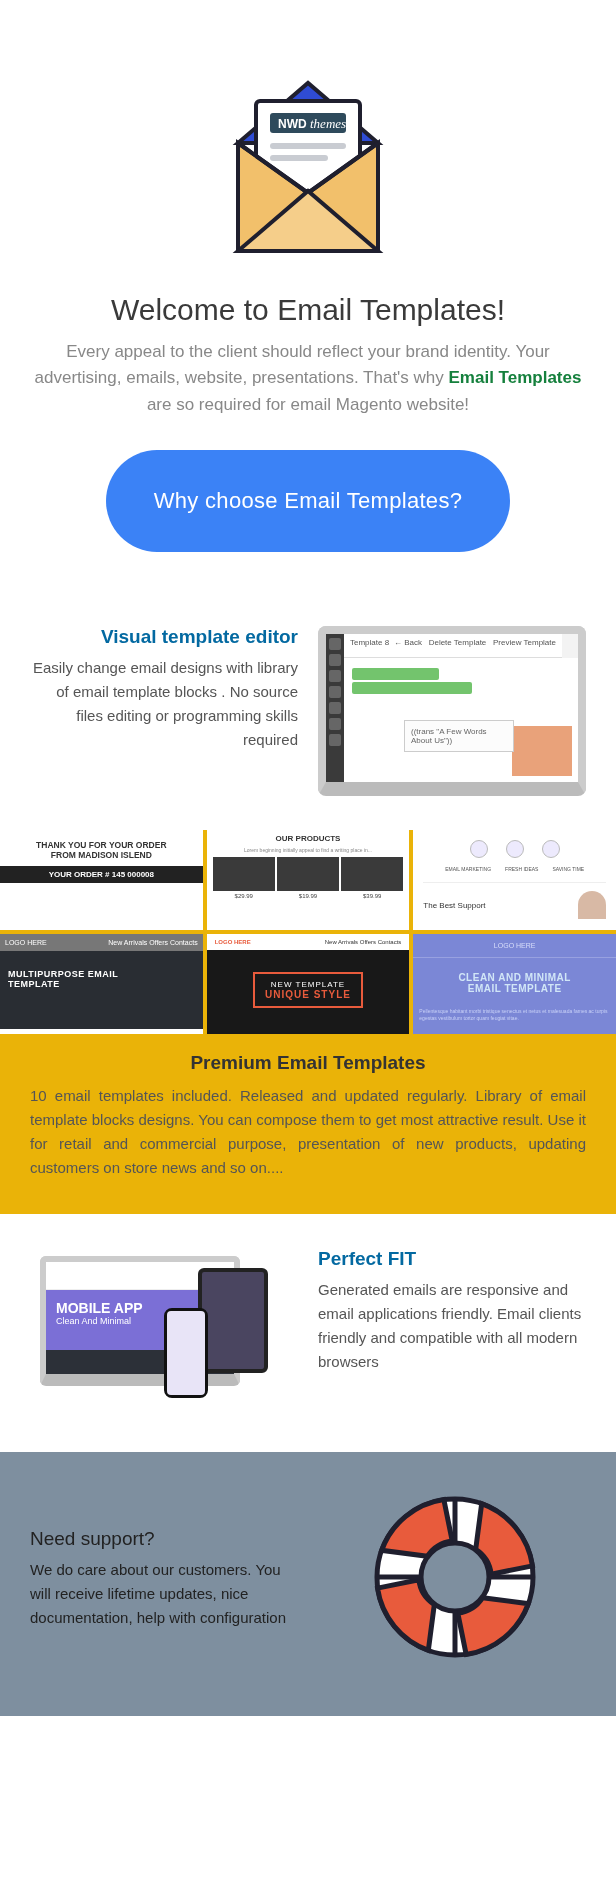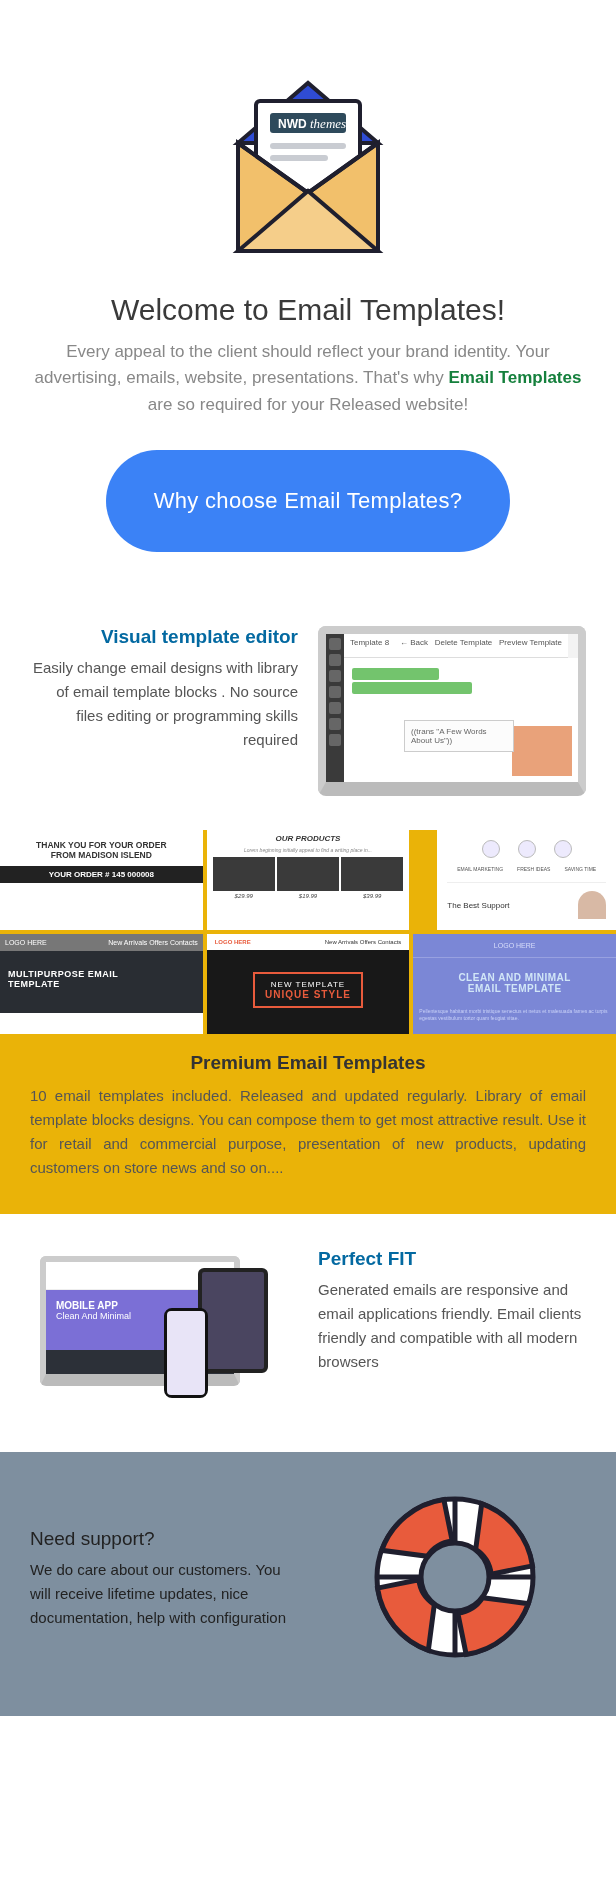--- a/index.html
+++ b/index.html
@@ -86,21 +86,21 @@
     position: relative;
     overflow: hidden;
   }
   .laptop .sidebar {
     position: absolute; left:0; top:0; bottom:0; width: 18px;
     background: #3a3a3a;
     display:flex; flex-direction:column; gap:4px; padding:4px 3px;
   }
   .laptop .sidebar span { display:block; width:12px; height:12px; background:#666; border-radius:2px;}
   .laptop .topbar {
-    position:absolute; left:18px; right:10px; top:0; height:24px;
+    position:absolute; left:18px; right:16px; top:0; height:24px;
     background:#fff; border-bottom:1px solid #ddd;
     font-size:8px; padding:4px 6px; display:flex; justify-content:space-between; color:#555;
   }
   .laptop .canvas {
     position:absolute; left:18px; right:0; top:24px; bottom:0;
     background:#fff; padding:8px;
   }
   .laptop .greenblock { background:#73c46d; height:12px; margin:2px 0; width:40%; border-radius:2px;}
   .laptop .peach { position:absolute; right:6px; bottom:6px; width:60px; height:50px; background:#e9a27a;}
   .laptop .note { position:absolute; left:60px; bottom:30px; font-size:8px; color:#666; border:1px solid #ccc; padding:6px; background:#fcfcfc; width:110px;}
@@ -117,34 +117,34 @@
   .devices .lap .hero-p { background:#7b6fd6; color:#fff; font-size:9px; padding:10px; height:60px;}
   .devices .tab { position:absolute; right:30px; top:20px; width:70px; height:105px; background:#222; border:4px solid #222; border-radius:6px;}
   .devices .tab .scr { background:#4a4560; width:100%; height:100%; border-radius:2px;}
   .devices .phone { position:absolute; right:90px; top:60px; width:44px; height:90px; background:#111; border:3px solid #111; border-radius:8px;}
   .devices .phone .scr { background:#e8e4f7; width:100%; height:100%; border-radius:4px;}
 
   
   .thumb.t1 { padding:10px; text-align:center;}
   .thumb.t1 .b1 { font-weight:700; font-size:8.5px;}
   .thumb.t1 .ord { background:#222; color:#fff; padding:4px; margin:6px -10px; font-size:8px; font-weight:700;}
-  .thumb.t2 { text-align:center;font-style:italic;}
+  .thumb.t2 { text-align:center;}
   .thumb.t2 .hd { font-size:8px; font-weight:700; padding:4px; }
   .thumb.t2 .imgs { display:flex; gap:2px; padding:0 6px;}
   .thumb.t2 .imgs span { flex:1; height:34px; background:#3a3a3a;}
   .thumb.t2 .row { display:flex; gap:2px; padding:2px 6px; font-size:6px; color:#444;}
   .thumb.t2 .row span{flex:1; text-align:center;}
-  .thumb.t3 { padding:10px;margin-left:24px;}
+  .thumb.t3 { padding:10px;}
   .thumb.t3 .ic { display:flex; gap:18px; justify-content:center; margin-bottom:8px;}
   .thumb.t3 .ic span{ width:18px; height:18px; border:1px solid #bbb; border-radius:50%; background:#edeafd;}
   .thumb.t3 .lbl { display:flex; gap:14px; justify-content:center; font-size:5px; color:#555; margin-bottom:10px;}
   .thumb.t3 .sup { font-size:8px; color:#333; padding-top:8px; border-top:1px solid #eee; display:flex; justify-content:space-between; align-items:center;}
   .thumb.t3 .avatar { width:28px; height:28px; background:#d8b9a5; border-radius:50% 50% 0 0;}
   .thumb.t4 .logo { background:#777; color:#fff; font-size:7px; padding:5px; display:flex; justify-content:space-between;}
-  .thumb.t4 .dark { background:#292d33; color:#fff; padding:18px 8px; height:62px;}
+  .thumb.t4 .dark { background:#292d33; color:#fff; padding:18px 8px; height:78px;}
   .thumb.t4 .dark .t { font-size:9px; letter-spacing:0.5px; font-weight:600;}
   .thumb.t5 { background:#181818;}
   .thumb.t5 .top{background:#fff; color:#333; font-size:6px; padding:5px 8px; display:flex; justify-content:space-between;}
   .thumb.t5 .lg{color:#e85b3c; font-weight:700;}
   .thumb.t5 .mid{ padding:22px; text-align:center;}
   .thumb.t5 .box{ border:2px solid #e85b3c; padding:6px 10px; display:inline-block;}
   .thumb.t5 .l1{ color:#fff; font-size:8px; letter-spacing:1px;}
   .thumb.t5 .l2{ color:#e85b3c; font-size:10px; font-weight:700; letter-spacing:1px;}
   .thumb.t6 { background:#7b87d6;}
   .thumb.t6 .top{ color:#d8ddfa; text-align:center; font-size:7px; padding:8px 4px; border-bottom:1px solid #98a1e0;}
@@ -164,21 +164,21 @@
       <text x="102" y="55" fill="#fff" font-family="cursive" font-size="13" font-style="italic">themes</text>
       <rect x="62" y="70" width="76" height="6" rx="3" fill="#c9ccd2"></rect>
       <rect x="62" y="82" width="58" height="6" rx="3" fill="#c9ccd2"></rect>
       <polygon points="30,70 100,120 170,70 170,178 30,178" fill="#f2c06b" stroke="#1f1f2e" stroke-width="4"></polygon>
       <polyline points="30,70 100,120 170,70" fill="none" stroke="#1f1f2e" stroke-width="4"></polyline>
       <polygon points="30,178 100,118 170,178" fill="#f5ce8a" stroke="#1f1f2e" stroke-width="4"></polygon>
     </svg>
   </div>
   <h1>Welcome to Email Templates!</h1>
   <p class="lead">
-    <span>Every appeal to the client should reflect your brand identity. Your advertising, emails, website, presentations. That's why </span><b>Email Templates</b><span> are so required for your Released website!</span>
+    <span>Every appeal to the client should reflect your brand identity. Your advertising, emails, website, presentations. That's why </span><b>Email Templates</b><span> are so required for email Magento website!</span>
   </p>
   <a href="#" class="cta-btn">Why choose Email Templates?</a>
 </section>
 
 <section class="section two-col">
   <div class="col text">
     <h3>Visual template editor</h3>
     <p>Easily change email designs with library of email template blocks . No source files editing or programming skills required</p>
   </div>
   <div class="col">
@@ -273,21 +273,21 @@
   <h3>Premium Email Templates</h3>
   <p>10 email templates included. Released and updated regularly. Library of email template blocks designs. You can compose them to get most attractive result.  Use it for retail and commercial purpose, presentation of new products, updating customers on store news and so on....</p>
 </section>
 
 <section class="section two-col">
   <div class="col">
     <div class="devices">
       <div class="lap">
         <div class="hd"></div>
         <div class="hero-p">
-          <div style="font-size:10px;font-weight:600;">MOBILE APP</div>
+          <div style="font-size:14px;font-weight:600;">MOBILE APP</div>
           <div>Clean And Minimal</div>
         </div>
         <div style="background:#2c3038;height:30px;"></div>
       </div>
       <div class="tab">
           <div class="scr"></div>
         </div>
       <div class="phone">
           <div class="scr"></div>
         </div>

